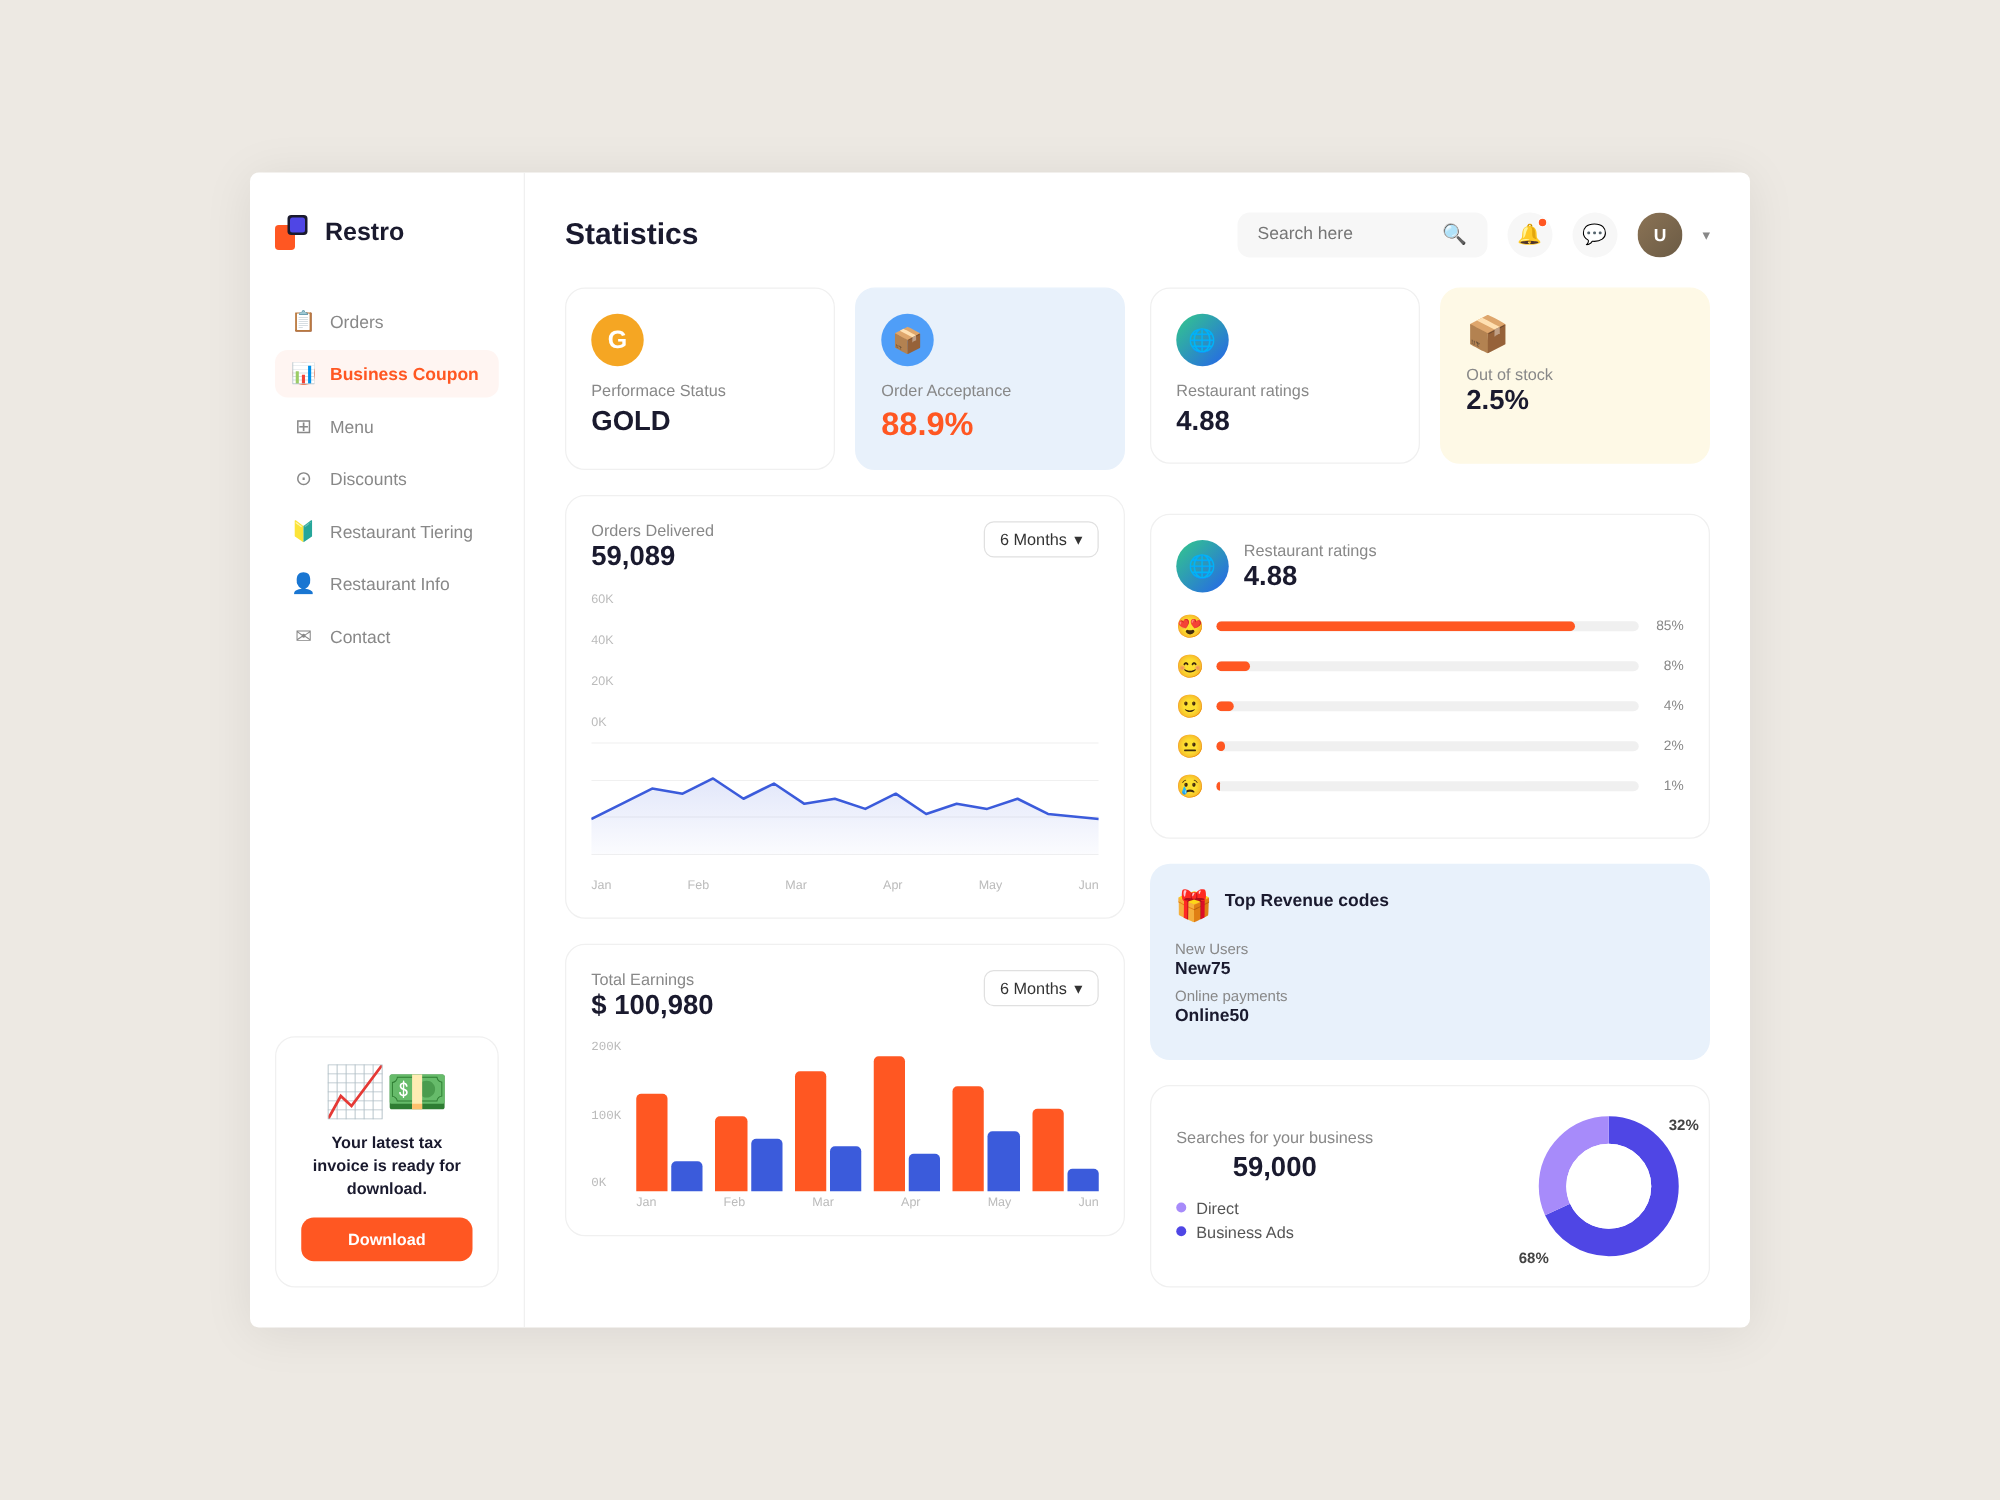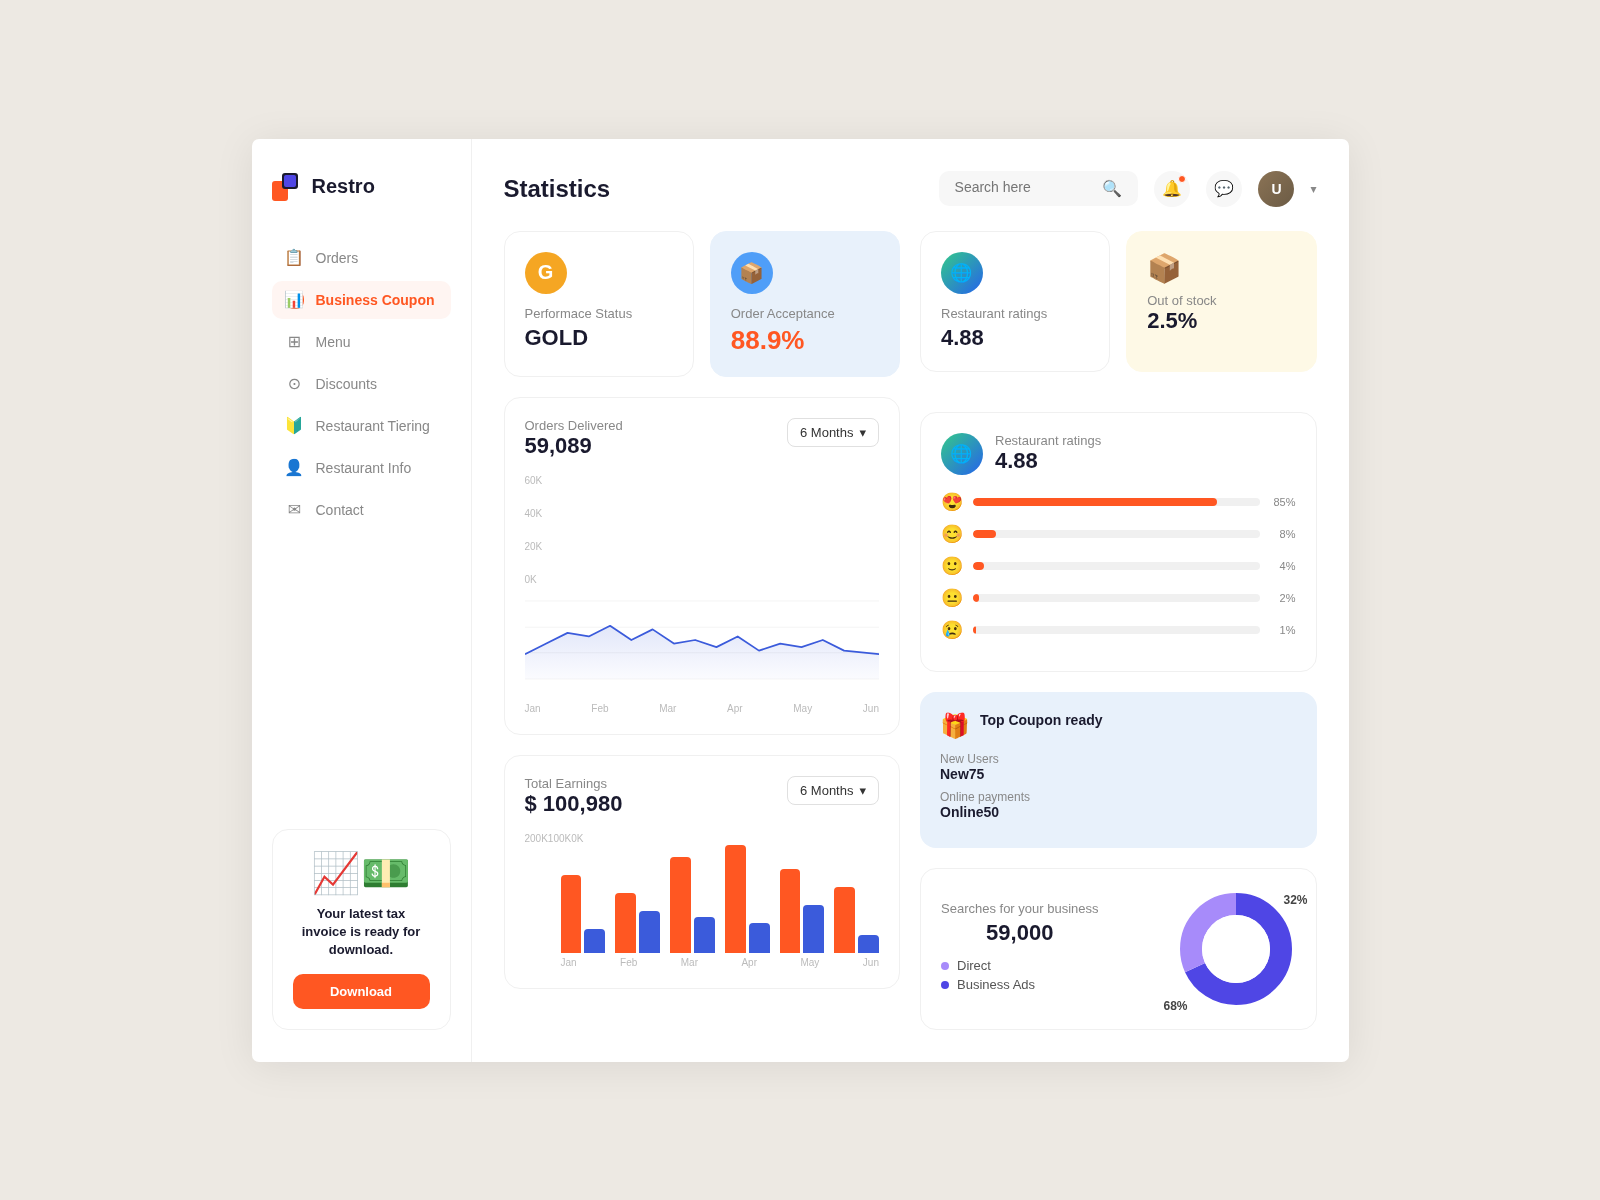--- a/index.html
+++ b/index.html
@@ -8,21 +8,21 @@
       font-family: -apple-system, BlinkMacSystemFont, 'Segoe UI', sans-serif;
       display: flex;
       align-items: center;
       justify-content: center;
       min-height: 100vh;
       padding: 40px;
     }
     .dashboard {
       background: #fff;
       border-radius: 7px;
-      width: 1097px;
+      width: 1200px;
       min-height: 880px;
       display: flex;
       overflow: hidden;
       box-shadow: 0 4px 40px rgba(0,0,0,0.08);
     }
     
     .sidebar {
       width: 220px;
       min-width: 220px;
       border-right: 1px solid #f0f0f0;
@@ -518,21 +518,21 @@
               <div class="chart-title">Total Earnings</div>
               <div class="chart-value">$ 100,980</div>
             </div>
             <div class="period-select">
               <span>6 Months</span>
               <span>▾</span>
             </div>
           </div>
 
           <div style="display:flex;">
-            <div style="width:36px;display:flex;flex-direction:row;justify-content:space-between;font-size:10px;color:#bbb;height:120px;">
+            <div style="width:36px;display:flex;flex-direction:column;justify-content:space-between;font-size:10px;color:#bbb;height:120px;font-family:Liberation Mono, monospace;">
               <span>200K</span>
               <span>100K</span>
               <span>0K</span>
             </div>
             <div style="flex:1;display:flex;align-items:flex-end;gap:10px;height:120px;">
 
               <div class="bar-group">
                 <div class="bar" style="height:78px;background:#ff5722;"></div>
                 <div class="bar" style="height:24px;background:#3b5bdb;"></div>
               </div>
@@ -628,21 +628,21 @@
             <div class="bar-track">
               <div class="bar-fill" style="width:1%;background:#ff5722;"></div>
             </div>
             <span class="bar-pct">1%</span>
           </div>
         </div>
 
         <div class="coupon-card">
           <div style="display:flex;align-items:center;gap:10px;margin-bottom:12px;">
             <span style="font-size:24px;">🎁</span>
-            <span class="title">Top Coupon ready</span>
+            <span class="title">Top Revenue codes</span>
           </div>
           <div class="coupon-item">
             <div class="c-label">New Users</div>
             <div class="c-code">New75</div>
           </div>
           <div class="coupon-item">
             <div class="c-label">Online payments</div>
             <div class="c-code">Online50</div>
           </div>
         </div>

